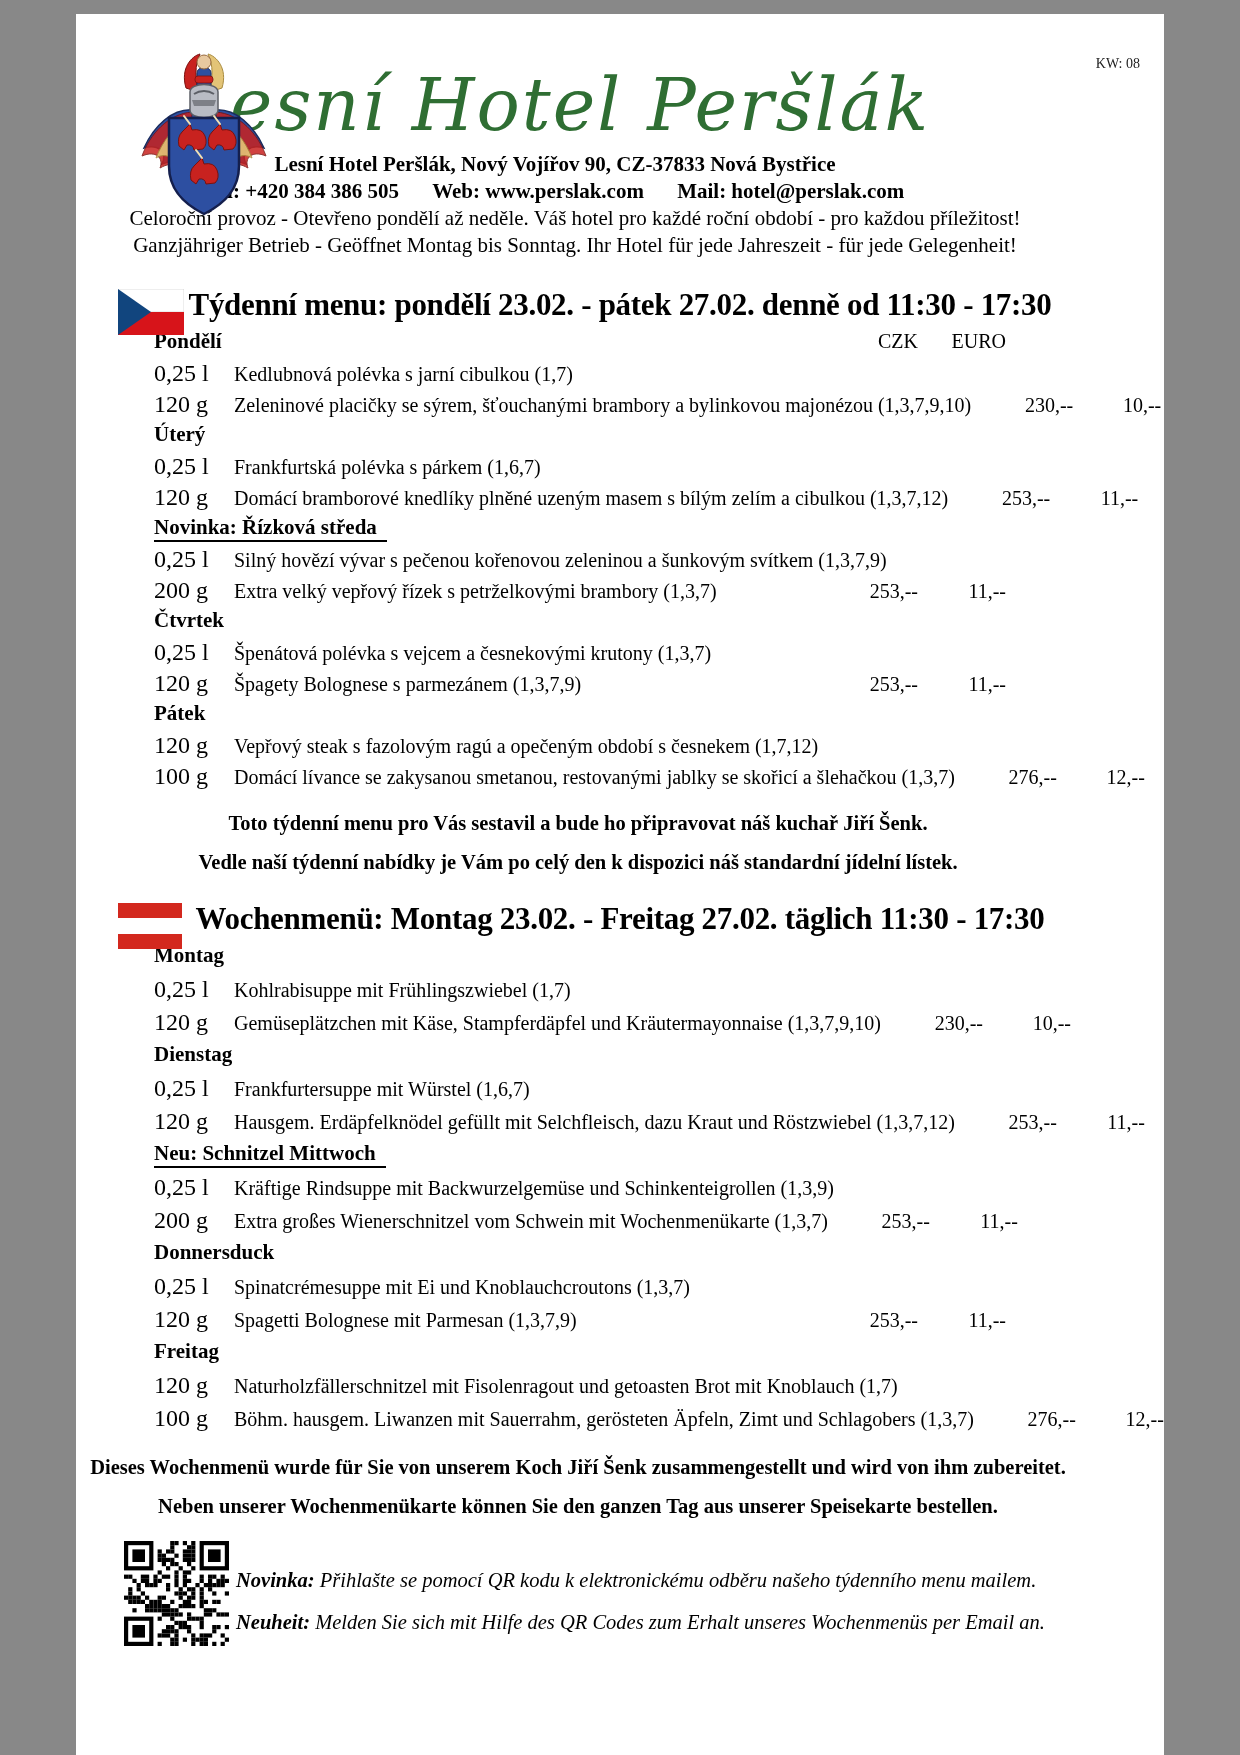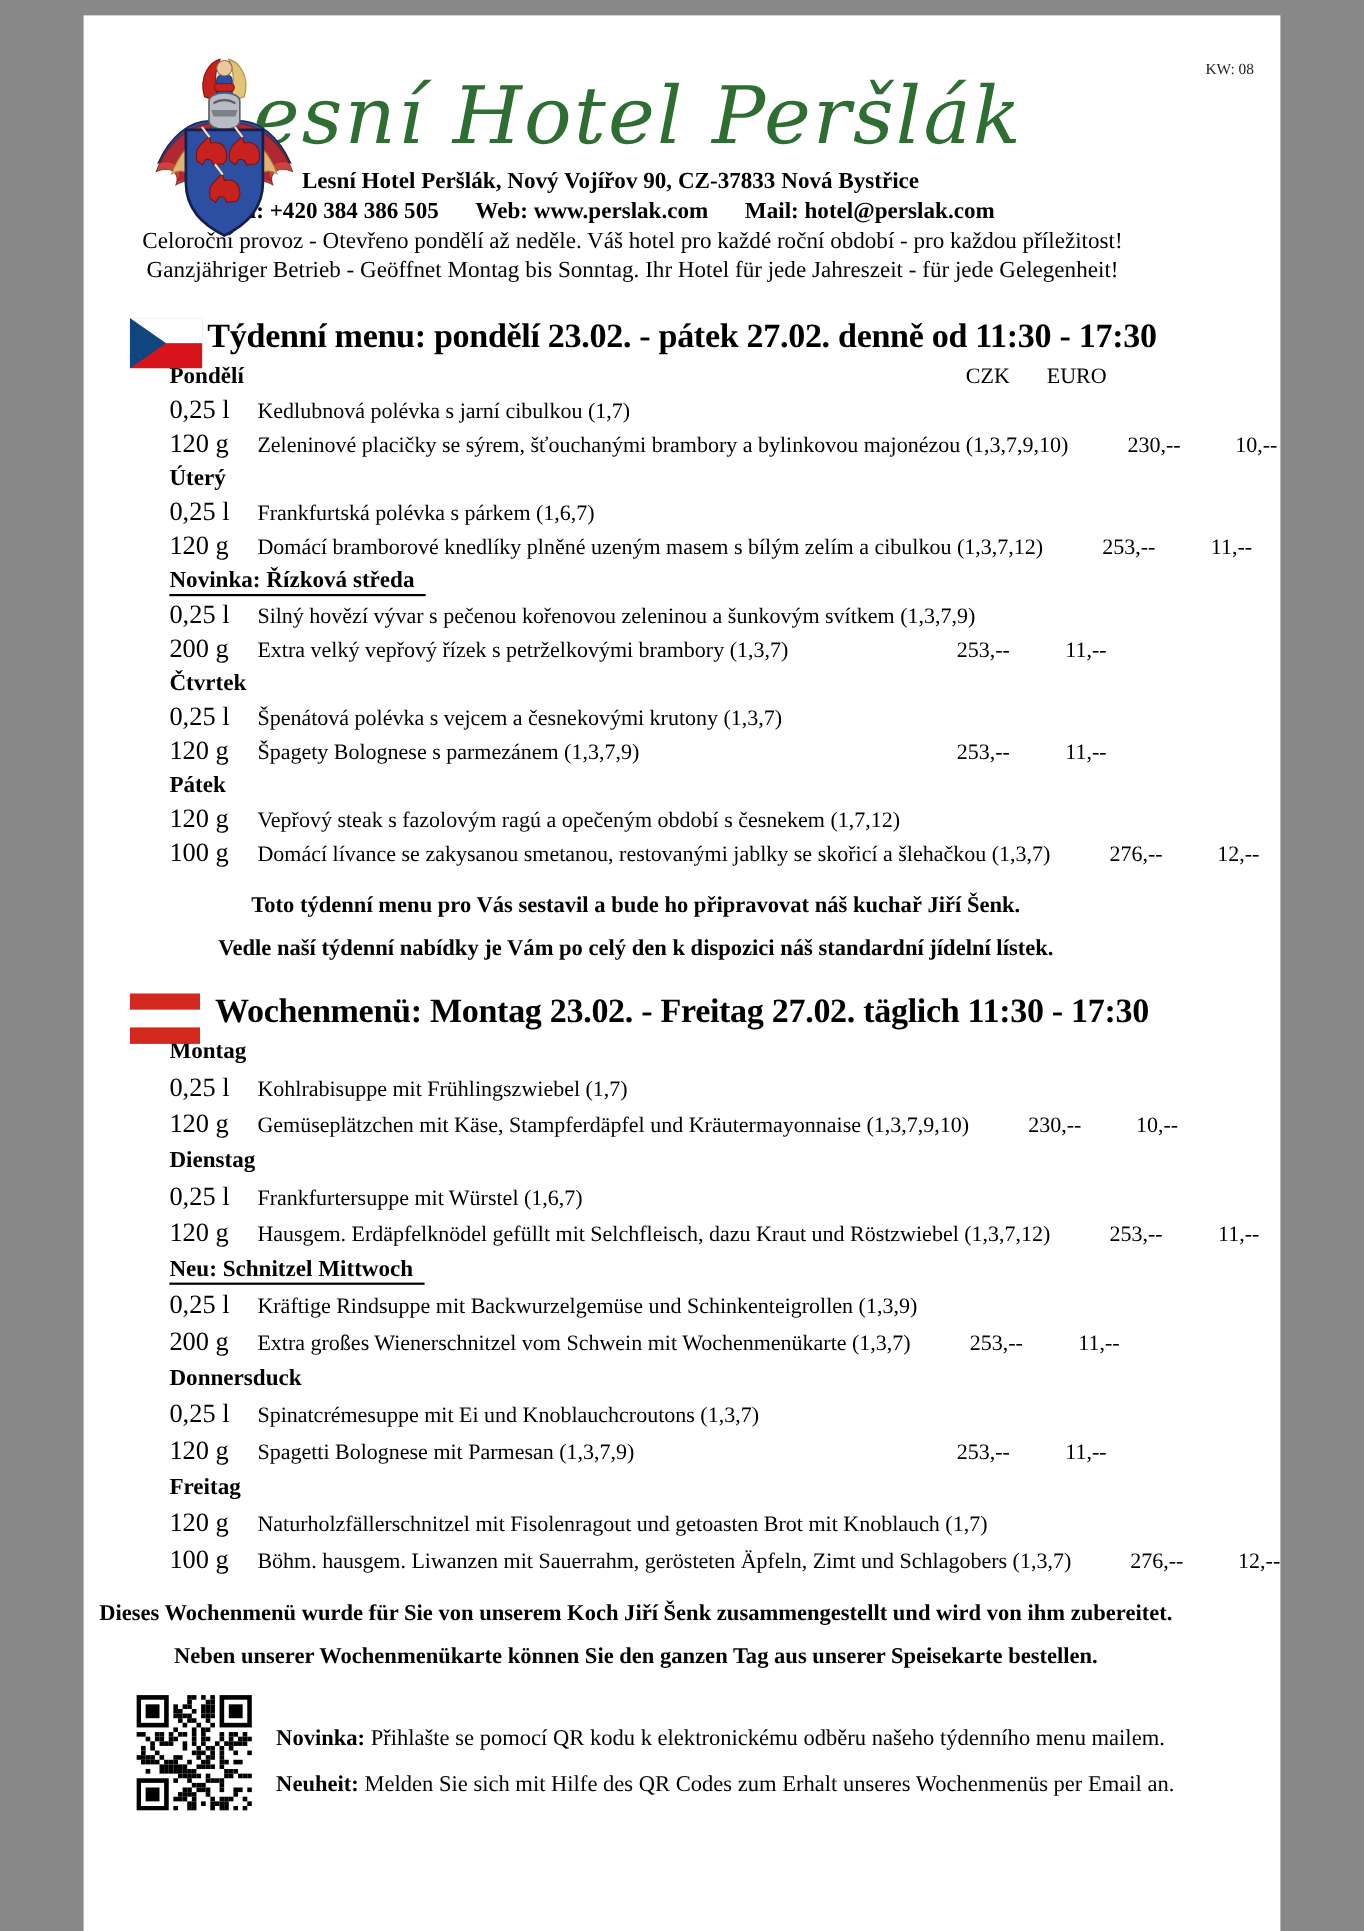--- a/index.html
+++ b/index.html
@@ -33,21 +33,21 @@
   .amt{font-size:24px;}
   .desc{font-size:20px;white-space:nowrap;}
   .price{font-size:20px;text-align:right;white-space:nowrap;}
   .cur-h{font-size:20px;}
   .notes{ text-align:center;margin-right:84px;font-weight:bold;font-size:20.5px;}
   .notes.cz{margin-top:16px;}
   .notes.de{margin-top:16px;}
   .notes .note-line{margin:0 0 13px 0;line-height:26px;}
   .qr-block{position:relative;margin:22px 60px 0 48px;height:150px;}
   .qr-svg{position:absolute;left:0;top:0;}
-  .qr-lines{position:absolute;left:127px;top:26px;}
+  .qr-lines{position:absolute;left:112px;top:26px;font-style:italic;}
   .qr-line{font-size:20.5px;line-height:26px;margin-bottom:16px;}
   .qr-line b{font-weight:bold;}
 </style>
 </head>
 <body>
 
 <div class="page">
 
   <div class="kw">KW: 08</div>
 

